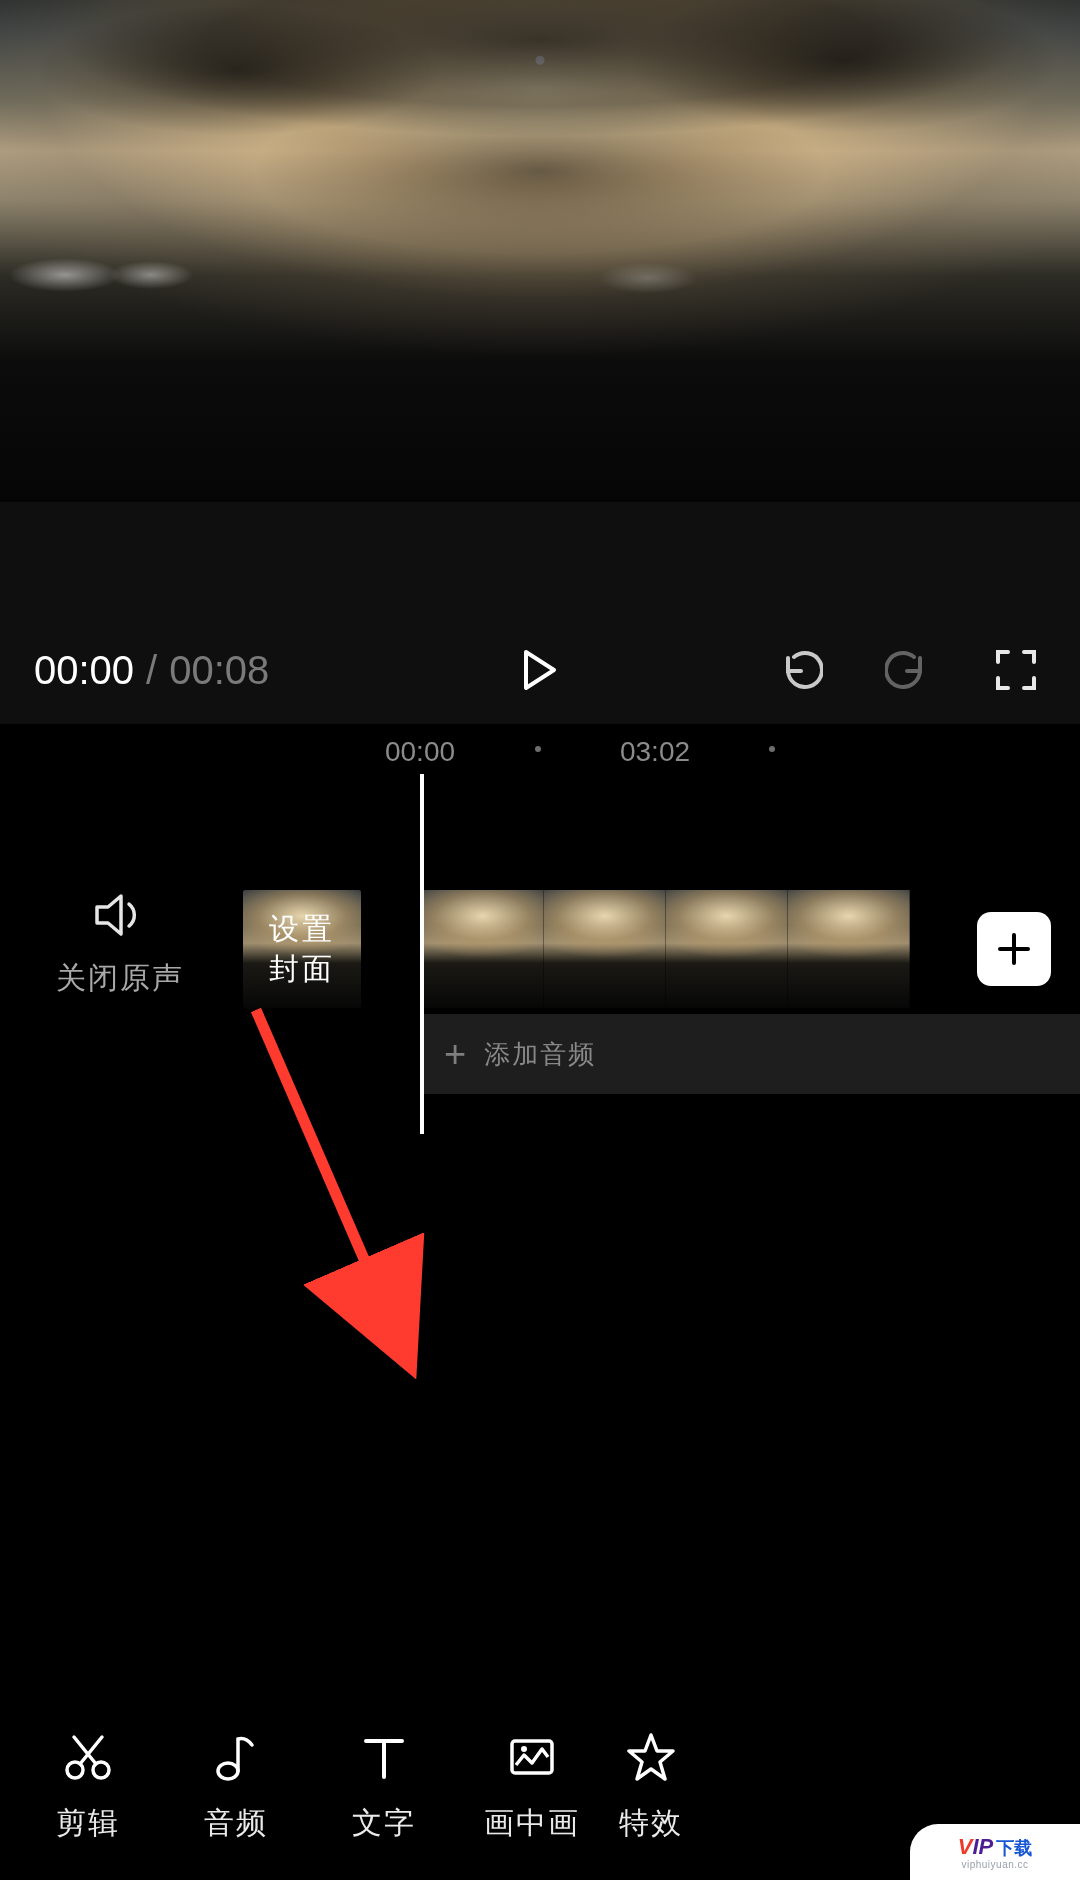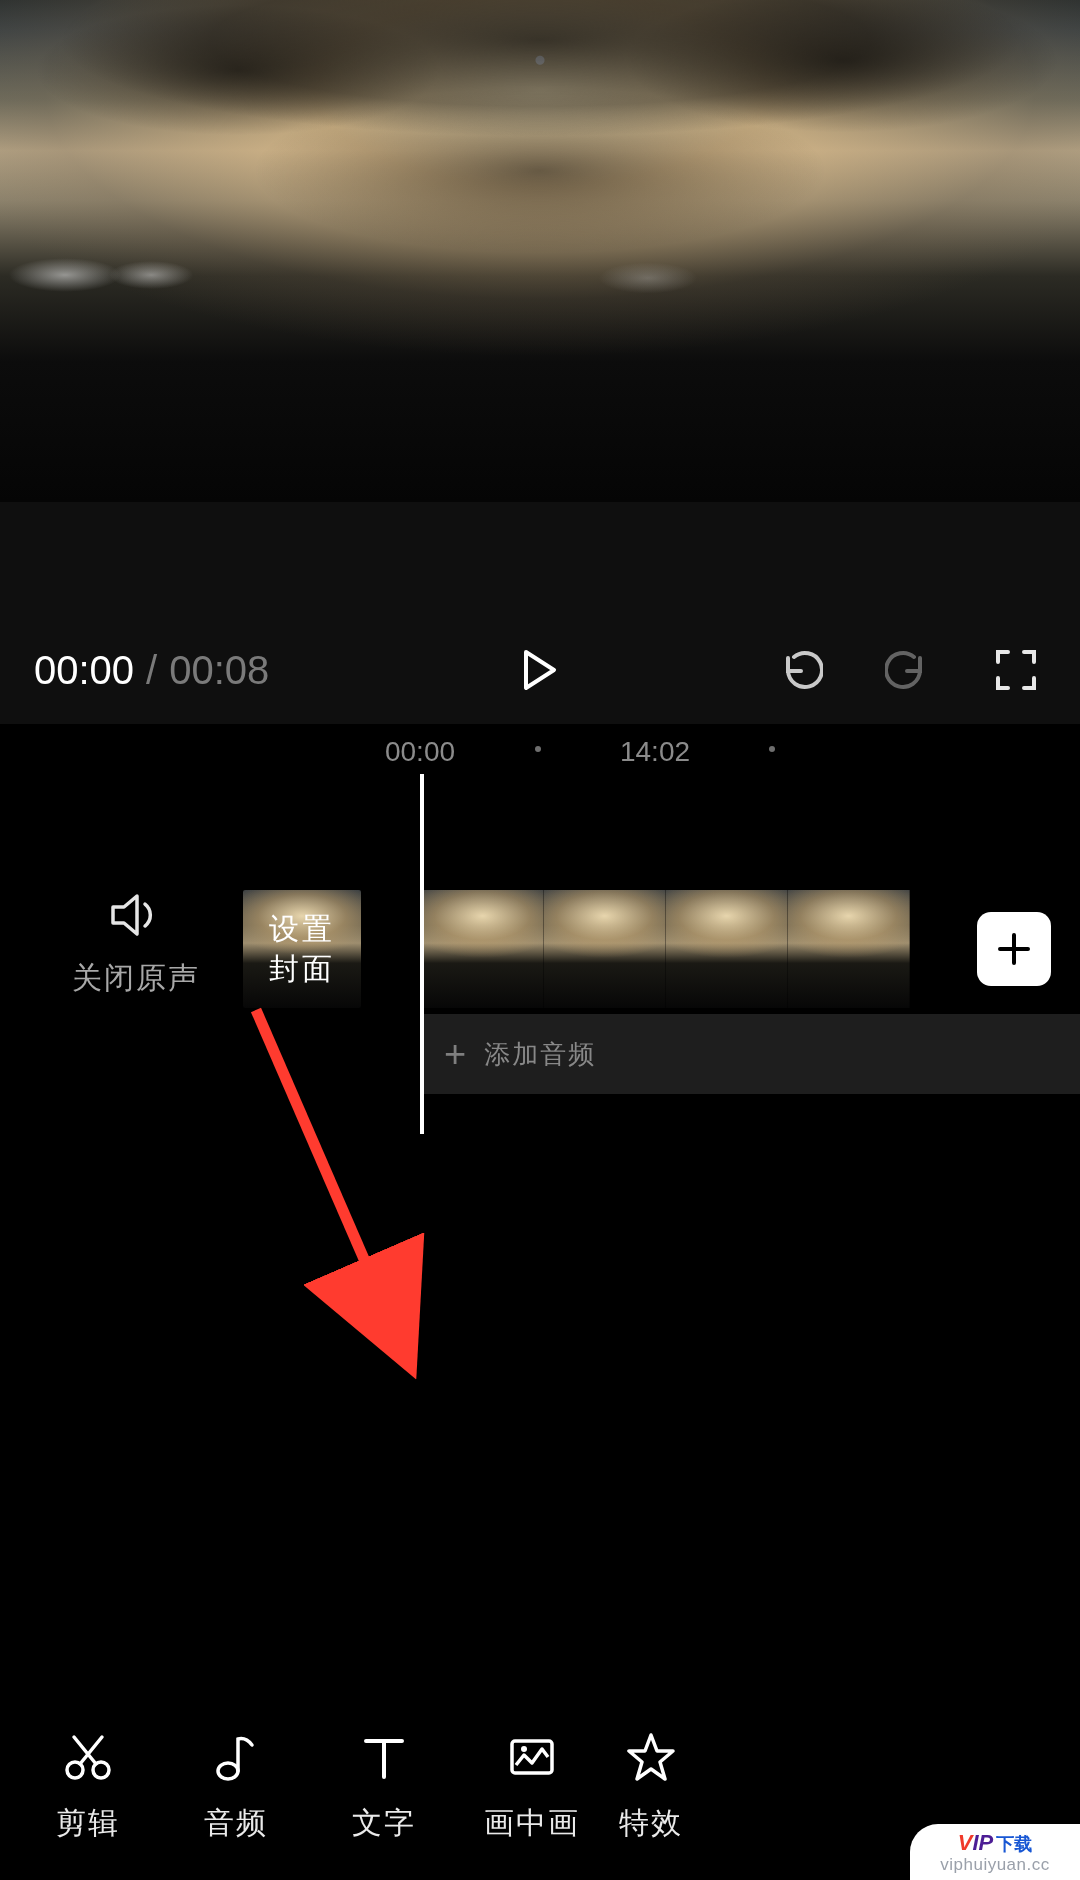--- a/index.html
+++ b/index.html
@@ -94,21 +94,21 @@
   
   .timeline {
     position: relative; background: #000; height: 932px;
   }
   .playhead {
     position: absolute; left: 420px; top: 0; width: 4px; height: 360px;
     background: #fff; z-index: 30;
   }
 
   .mute-toggle {
-    position: absolute; left: 16px; top: 116px; width: 240px; text-align: center;
+    position: absolute; left: 0; top: 116px; width: 240px; text-align: center;
     cursor: pointer;
   }
   .mute-toggle .lbl {
     font-size: 30px; color: #a8a8a8; margin-top: 14px; letter-spacing: 2px;
   }
 
   .cover-thumb {
     position: absolute; left: 243px; top: 116px; width: 118px; height: 118px;
     background:
       radial-gradient(ellipse 110px 55px at 50% 22%, rgba(255,235,190,0.85) 0%, rgba(190,160,110,0.55) 40%, rgba(0,0,0,0) 70%),
@@ -168,21 +168,21 @@
   .watermark {
     position: absolute; right: 0; bottom: 0; width: 170px; height: 56px;
     background: #fff; border-top-left-radius: 28px;
     display: flex; flex-direction: column; align-items: center; justify-content: center;
     z-index: 100;
   }
   .wm-top { font-size: 22px; font-weight: 900; font-style: italic; letter-spacing: 0; display: flex; align-items: baseline; }
   .wm-top .v { color: #f03a2a; }
   .wm-top .ip { color: #4c1d95; }
   .wm-top .dl { color: #1857d4; font-size: 18px; font-style: normal; margin-left: 3px; font-weight: 700; }
-  .wm-sub { font-size: 17px; color: #9aa0aa; letter-spacing: 0.5px; margin-top: -1px; }
+  .wm-sub { font-size: 10px; color: #9aa0aa; letter-spacing: 0.5px; margin-top: -1px; }
 </style>
 </head>
 <body>
 
 <div class="preview">
   <div class="preview-sky"></div>
 </div>
 
 <div class="below-preview">
   <div class="playbar">
@@ -214,21 +214,21 @@
           <path d="M3 13 L3 3 L13 3 M29 3 L39 3 L39 13 M39 29 L39 39 L29 39 M13 39 L3 39 L3 29" fill="none" stroke="#e8e8e8" stroke-width="4" stroke-linecap="round"></path>
         </svg>
       </div>
     </div>
   </div>
 </div>
 
 <div class="ruler">
   <span class="ruler-label" style="left:420px">00:00</span>
   <span class="ruler-dot" style="left:538px"></span>
-  <span class="ruler-label" style="left:655px">14:02</span>
+  <span class="ruler-label" style="left:655px">03:02</span>
   <span class="ruler-dot" style="left:772px"></span>
 </div>
 
 <div class="timeline">
   <div class="playhead"></div>
 
   <div class="mute-toggle">
     <svg width="54" height="50" viewBox="0 0 54 50">
       <path d="M4 17 L4 33 L15 33 L28 44 L28 6 L15 17 Z" fill="none" stroke="#e6e6e6" stroke-width="3.5" stroke-linejoin="round"></path>
       <path d="M36 14 A14 14 0 0 1 36 36" fill="none" stroke="#e6e6e6" stroke-width="3.5" stroke-linecap="round"></path>

